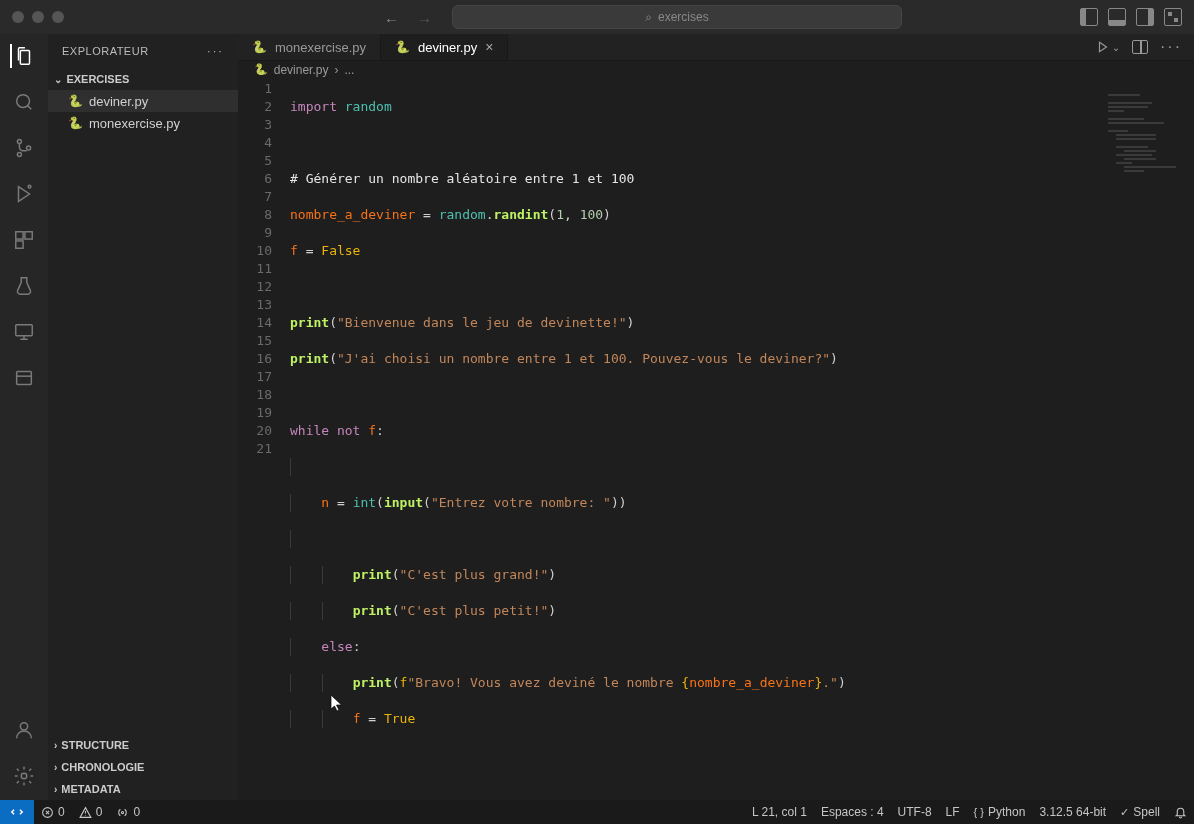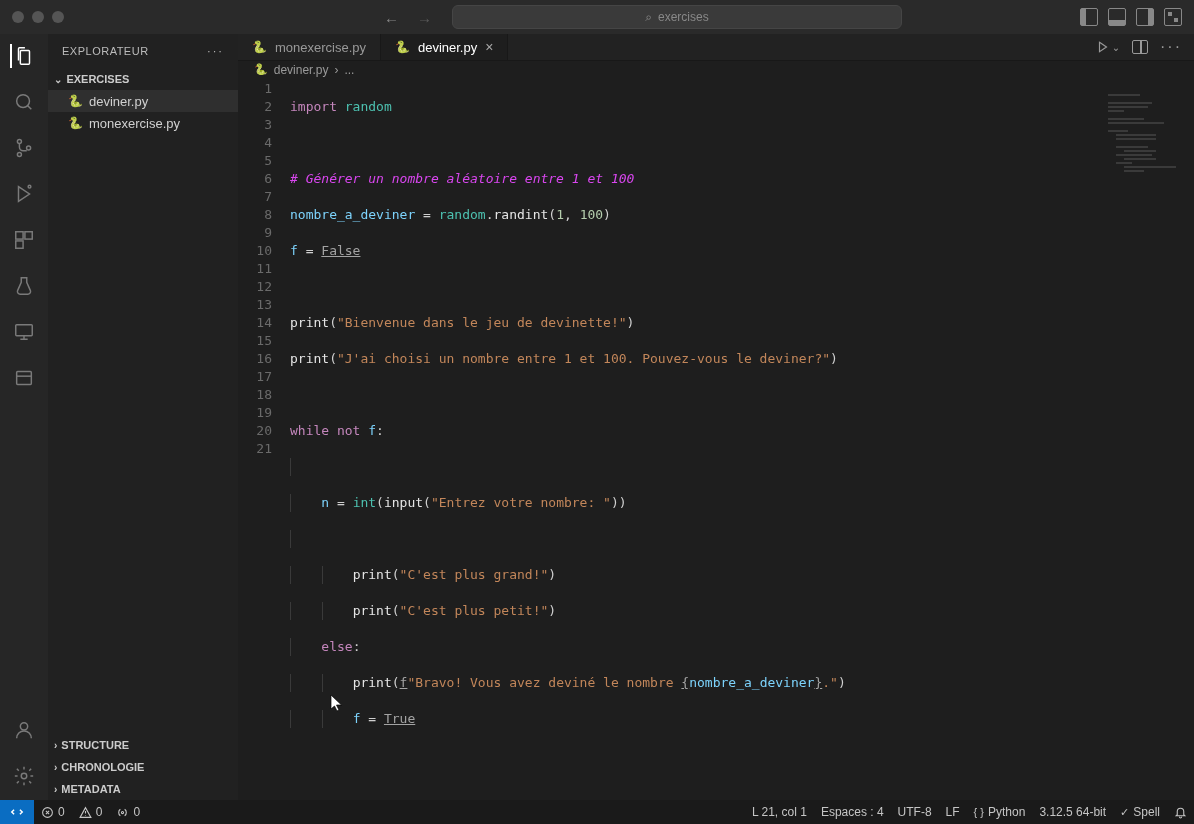--- a/index.html
+++ b/index.html
@@ -88,26 +88,26 @@
 .breadcrumb .py-icon { font-size:11px; }
 
 .code-area { flex:1; display:flex; font-family: "Menlo","Consolas",monospace; font-size:13px; line-height:18px; position:relative; }
 .gutter { width:52px; text-align:right; padding-right:18px; color:#6a6a6a; padding-top:2px; }
 .gutter div { height:18px; }
 .code { flex:1; padding-top:2px; white-space:pre; color:#d0d0d0; position:relative; }
 .code .line { height:18px; display:block; position:relative; }
 .indent-guide { position:absolute; top:0; bottom:0; width:1px; background:#3a3a3a; }
 
 .kw { color:#c486bc; }
-.fn { color:#e5e5e5; }
-.id { color:#7dd3fc; }
+.fn { color:#bef264;font-weight:bold; }
+.id { color:#f97316; }
 .str { color:#c2865a; }
-.cmt { color:#d946ef;font-style:italic; }
+.cmt { color:#e5e5e5; }
 .num { color:#b5cead; }
-.const { color:#a3a3a3;text-decoration:underline; }
+.const { color:#eab308; }
 .op { color:#d0d0d0; }
 
 .minimap { position:absolute; right:6px; top:60px; width:80px; height:70px; opacity:0.4; }
 .minimap div { height:2px; background:#666; margin-bottom:2px; }
 
 .status-bar {
   height:24px; background:#1a1a1a; display:flex; align-items:center;
   font-size:12px; color:#c5c5c5;
 }
 .sb-remote { background:#0a6dc2; width:34px; height:100%; display:flex; align-items:center; justify-content:center; color:#fff; }

